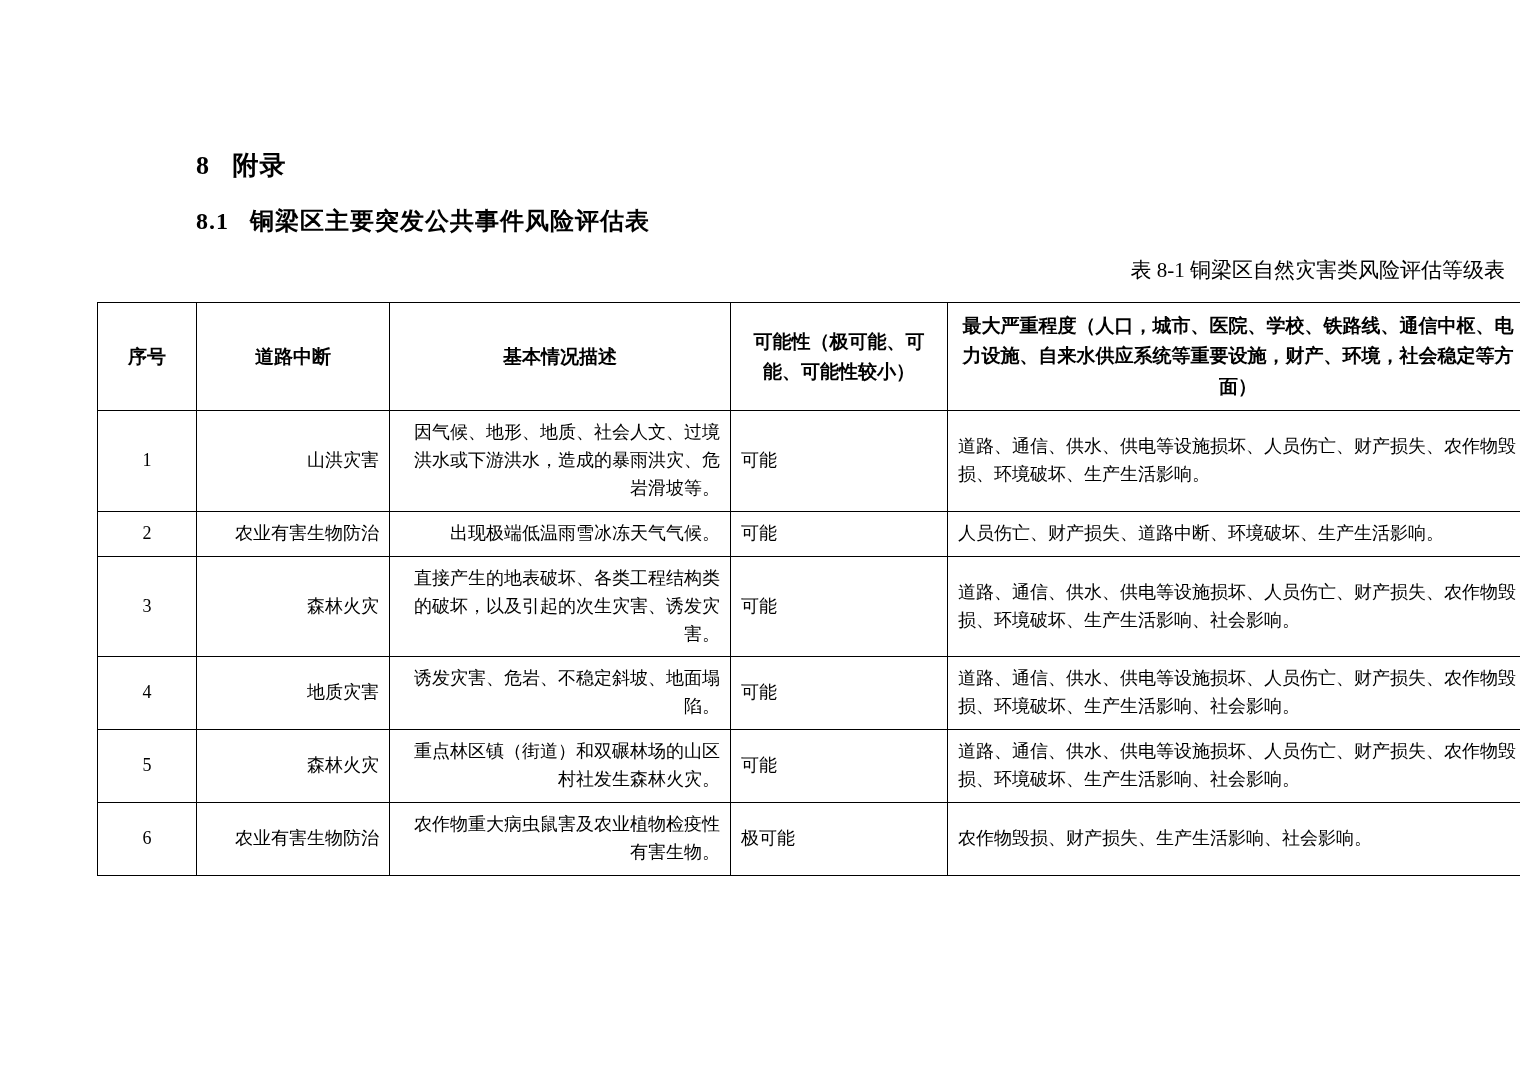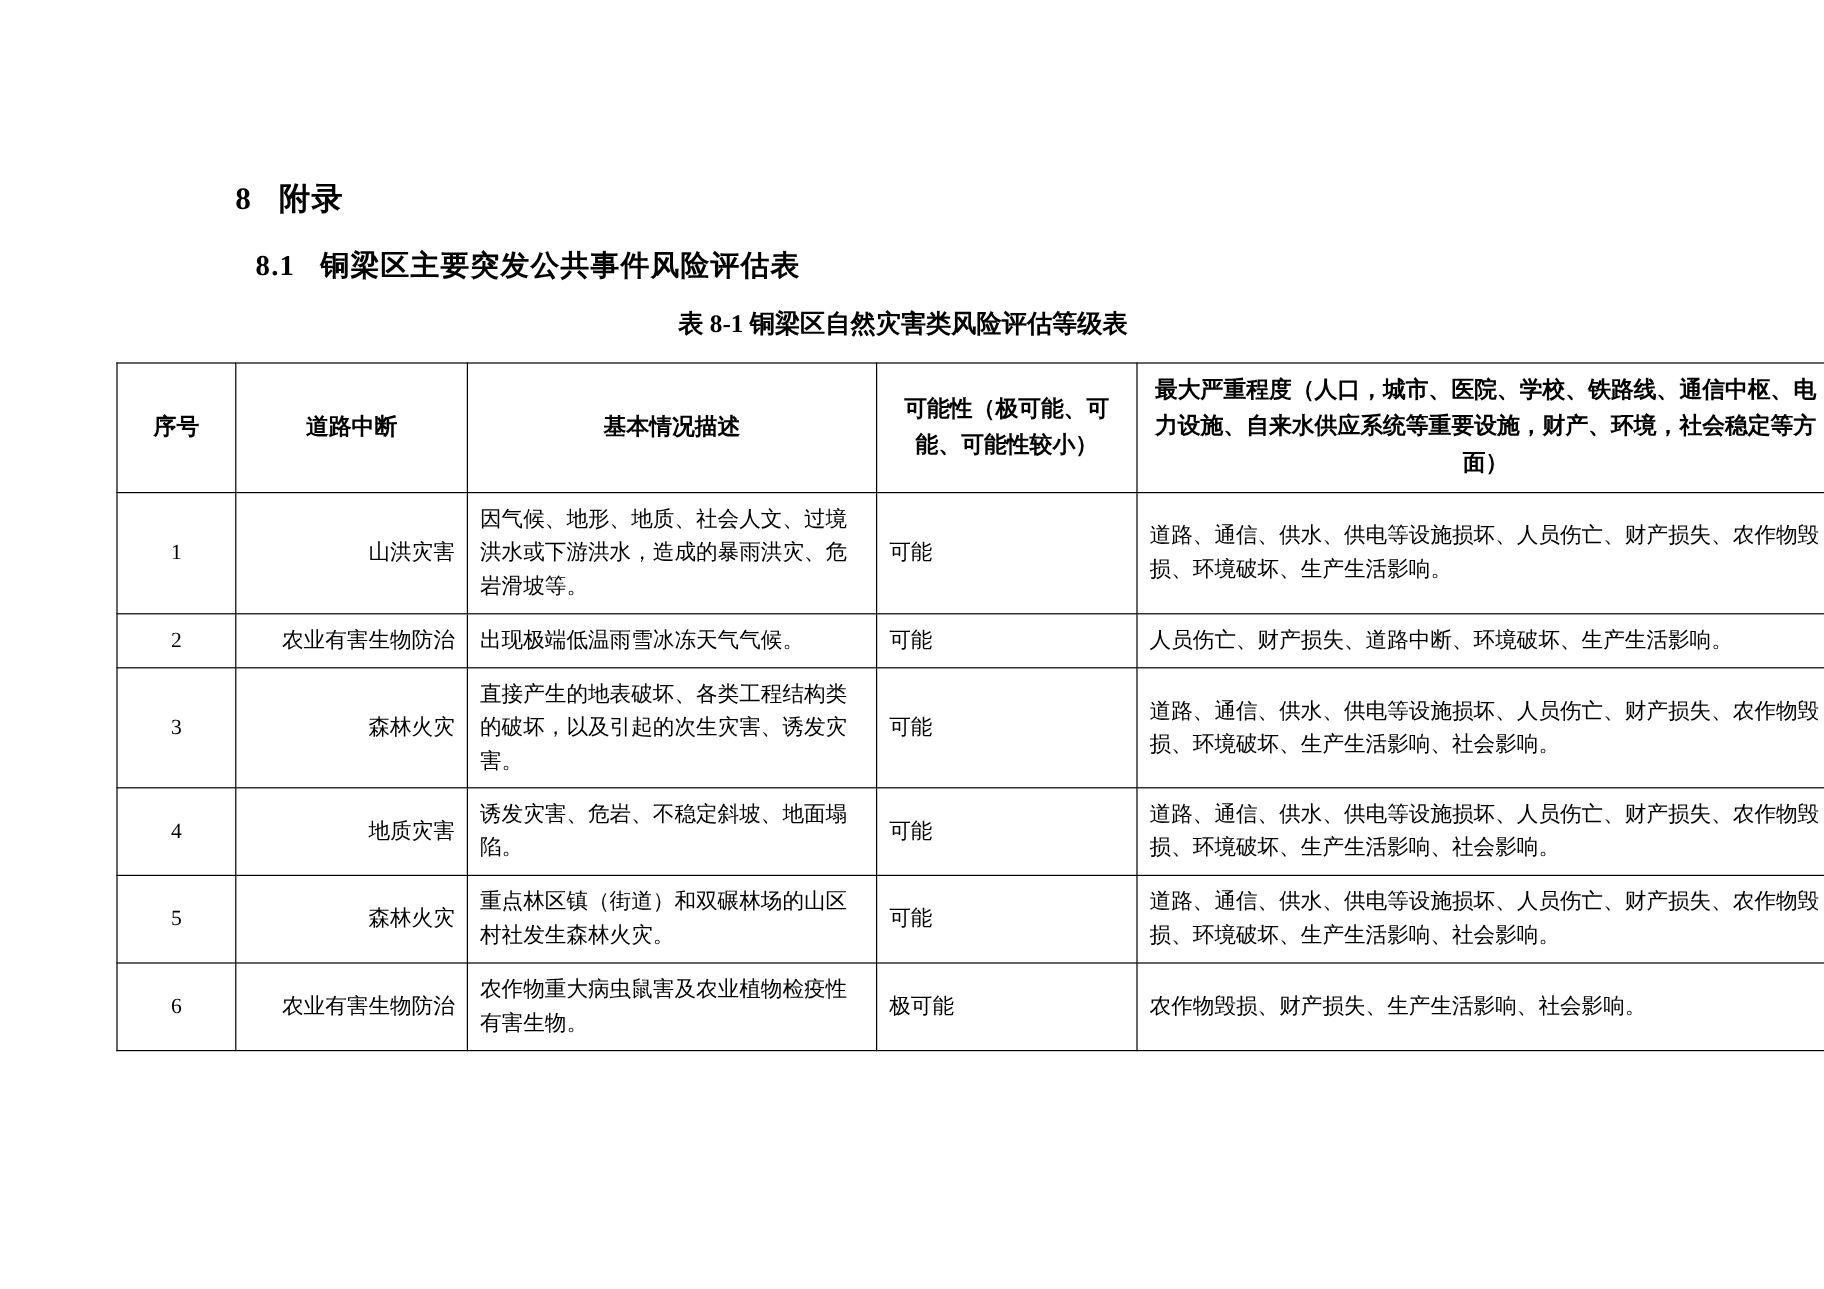--- a/index.html
+++ b/index.html
@@ -25,35 +25,35 @@
     position: absolute;
     left: 196px;
     top: 148px;
     font-size: 26px;
     font-weight: bold;
     letter-spacing: 1px;
     white-space: pre;
   }
   .h2 {
     position: absolute;
-    left: 213px;
+    left: 196px;
     top: 205px;
     font-size: 24px;
     font-weight: bold;
     letter-spacing: 1px;
     white-space: pre;
   }
   .table-caption {
     position: absolute;
     left: 0;
     right: 15px;
     top: 256px;
-    text-align: center;
+    text-align: right;
     font-size: 21px;
-    font-weight: bold;
+    font-weight: normal;
   }
   table.risk {
     position: absolute;
     left: 97px;
     top: 302px;
     width: 1326px;
     border-collapse: collapse;
     table-layout: fixed;
   }
   table.risk th,
@@ -81,21 +81,21 @@
   }
   td.c-no {
     text-align: center;
     font-size: 19px;
   }
   td.c-cat {
     text-align: right;
     font-size: 18px;
   }
   td.c-desc {
-    text-align: left;
+    text-align: right;
     font-size: 18px;
     font-family: Liberation Serif, serif;
   }
   td.c-prob {
     text-align: left;
     font-size: 18px;
   }
   td.c-sev {
     text-align: left;
     font-size: 18px;

